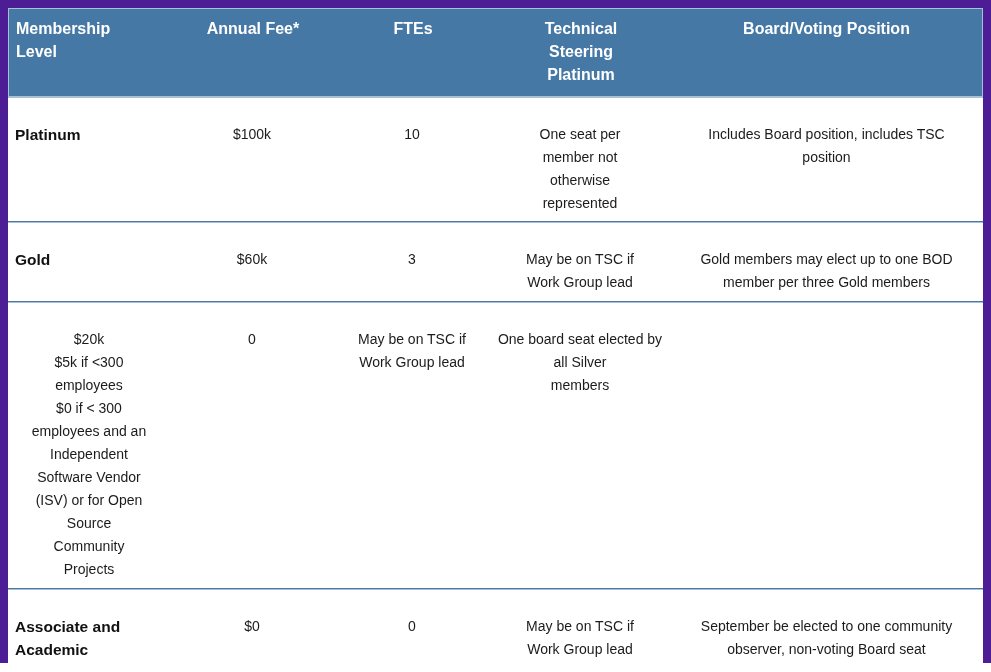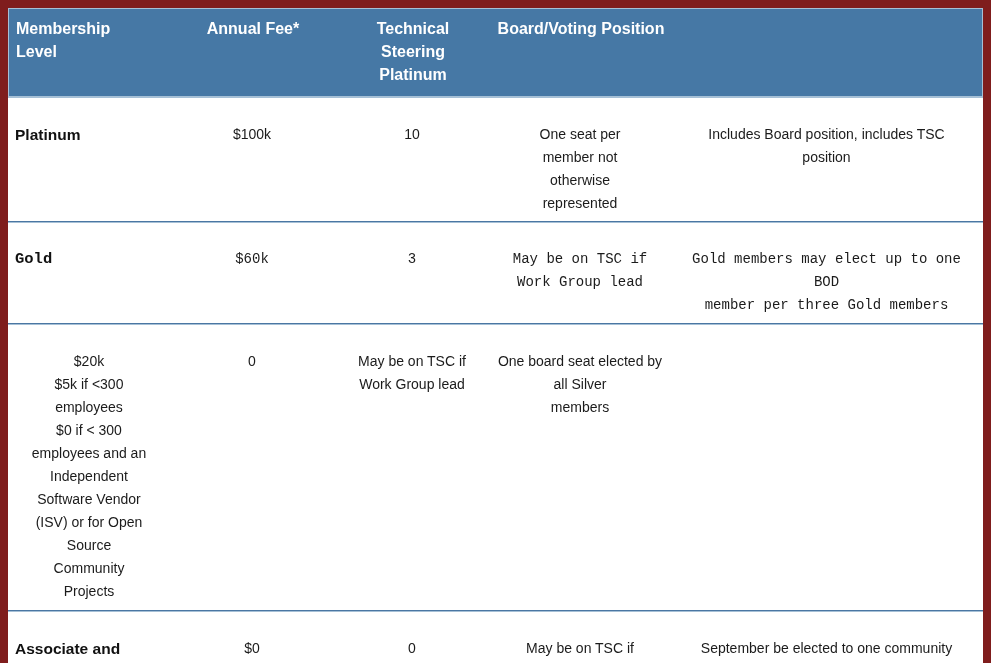--- a/index.html
+++ b/index.html
@@ -3,21 +3,21 @@
 <meta charset="utf-8">
 <style>
   * { margin: 0; padding: 0; box-sizing: border-box; }
   html, body { background: #ffffff; }
   body { font-family: "Liberation Sans", "DejaVu Sans", sans-serif; }
 
   .page {
     position: relative;
     width: 991px;
     height: 663px;
-    background: #7f1d1d;
+    background: #4c1d95;
     overflow: hidden;
   }
 
   .member-table {
     position: absolute;
     left: 8px;
     top: 8px;
     width: 975px;
   }
 
@@ -61,40 +61,41 @@
     text-align: left;
     padding-left: 7px;
     font-weight: bold;
     color: #111111;
     font-size: 15.5px;
   }
   .cell.fee  { padding-left: 12px; padding-right: 12px; }
   .cell.board{ padding-left: 6px;  padding-right: 6px; }
 
   .row-platinum  { min-height: 122px; }
-  .row-gold      { min-height: 78px; font-family: Liberation Mono, monospace;  }
+  .row-gold      { min-height: 78px;  }
   .row-silver    { min-height: 285px; }
   .row-associate { min-height: 78px;  }
 
   .divider {
     height: 2px;
     background: #4A77A3;
     border-bottom: 1px solid #A6C0D6;
   }
 </style>
 </head>
 <body>
 
 <div class="page">
   <div class="member-table">
 
     <div class="grid-row thead">
       <div class="th first">Membership
 Level</div>
       <div class="th">Annual Fee*</div>
+      <div class="th">FTEs</div>
       <div class="th">Technical
 Steering
 Platinum</div>
       <div class="th">Board/Voting Position</div>
     </div>
 
     <div class="grid-row tr row-platinum">
       <div class="cell level">Platinum</div>
       <div class="cell fee">$100k</div>
       <div class="cell ftes">10</div>

